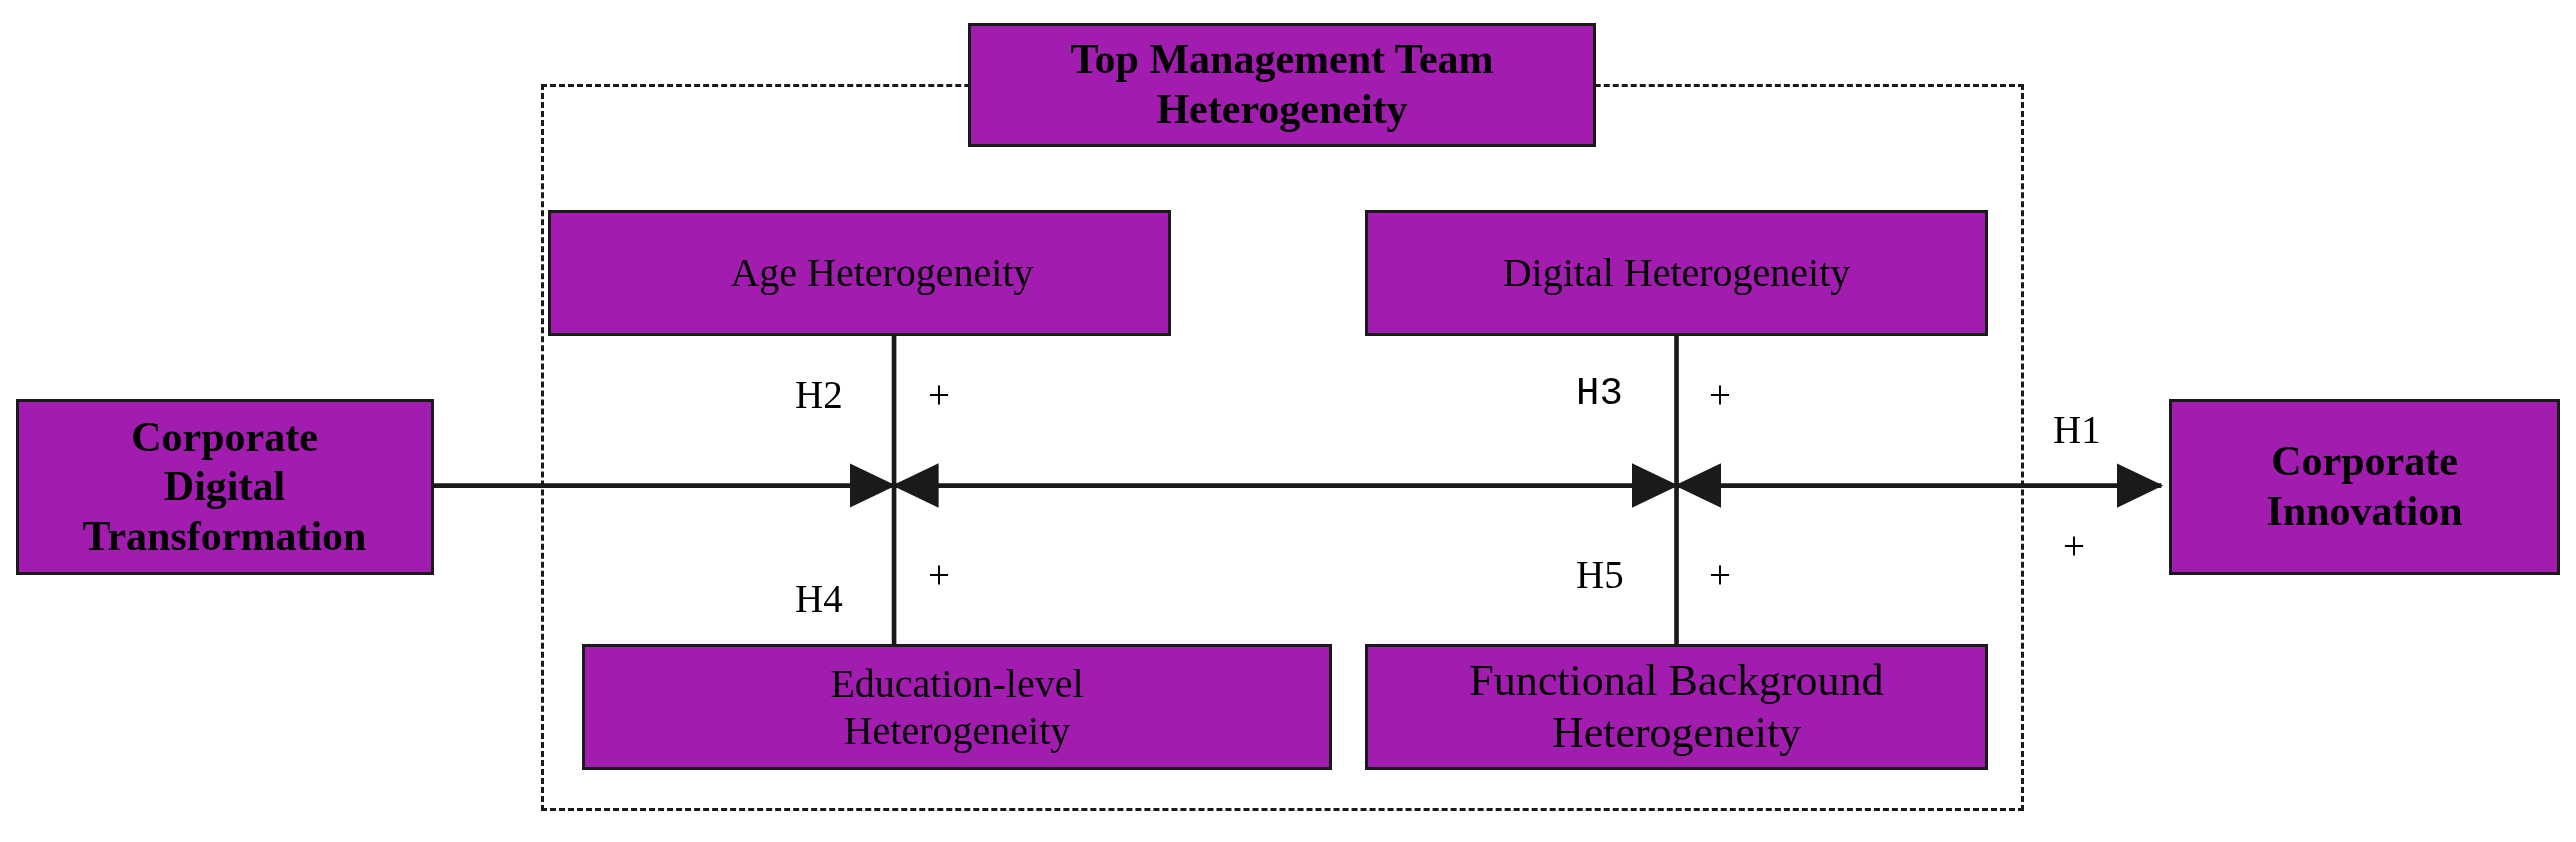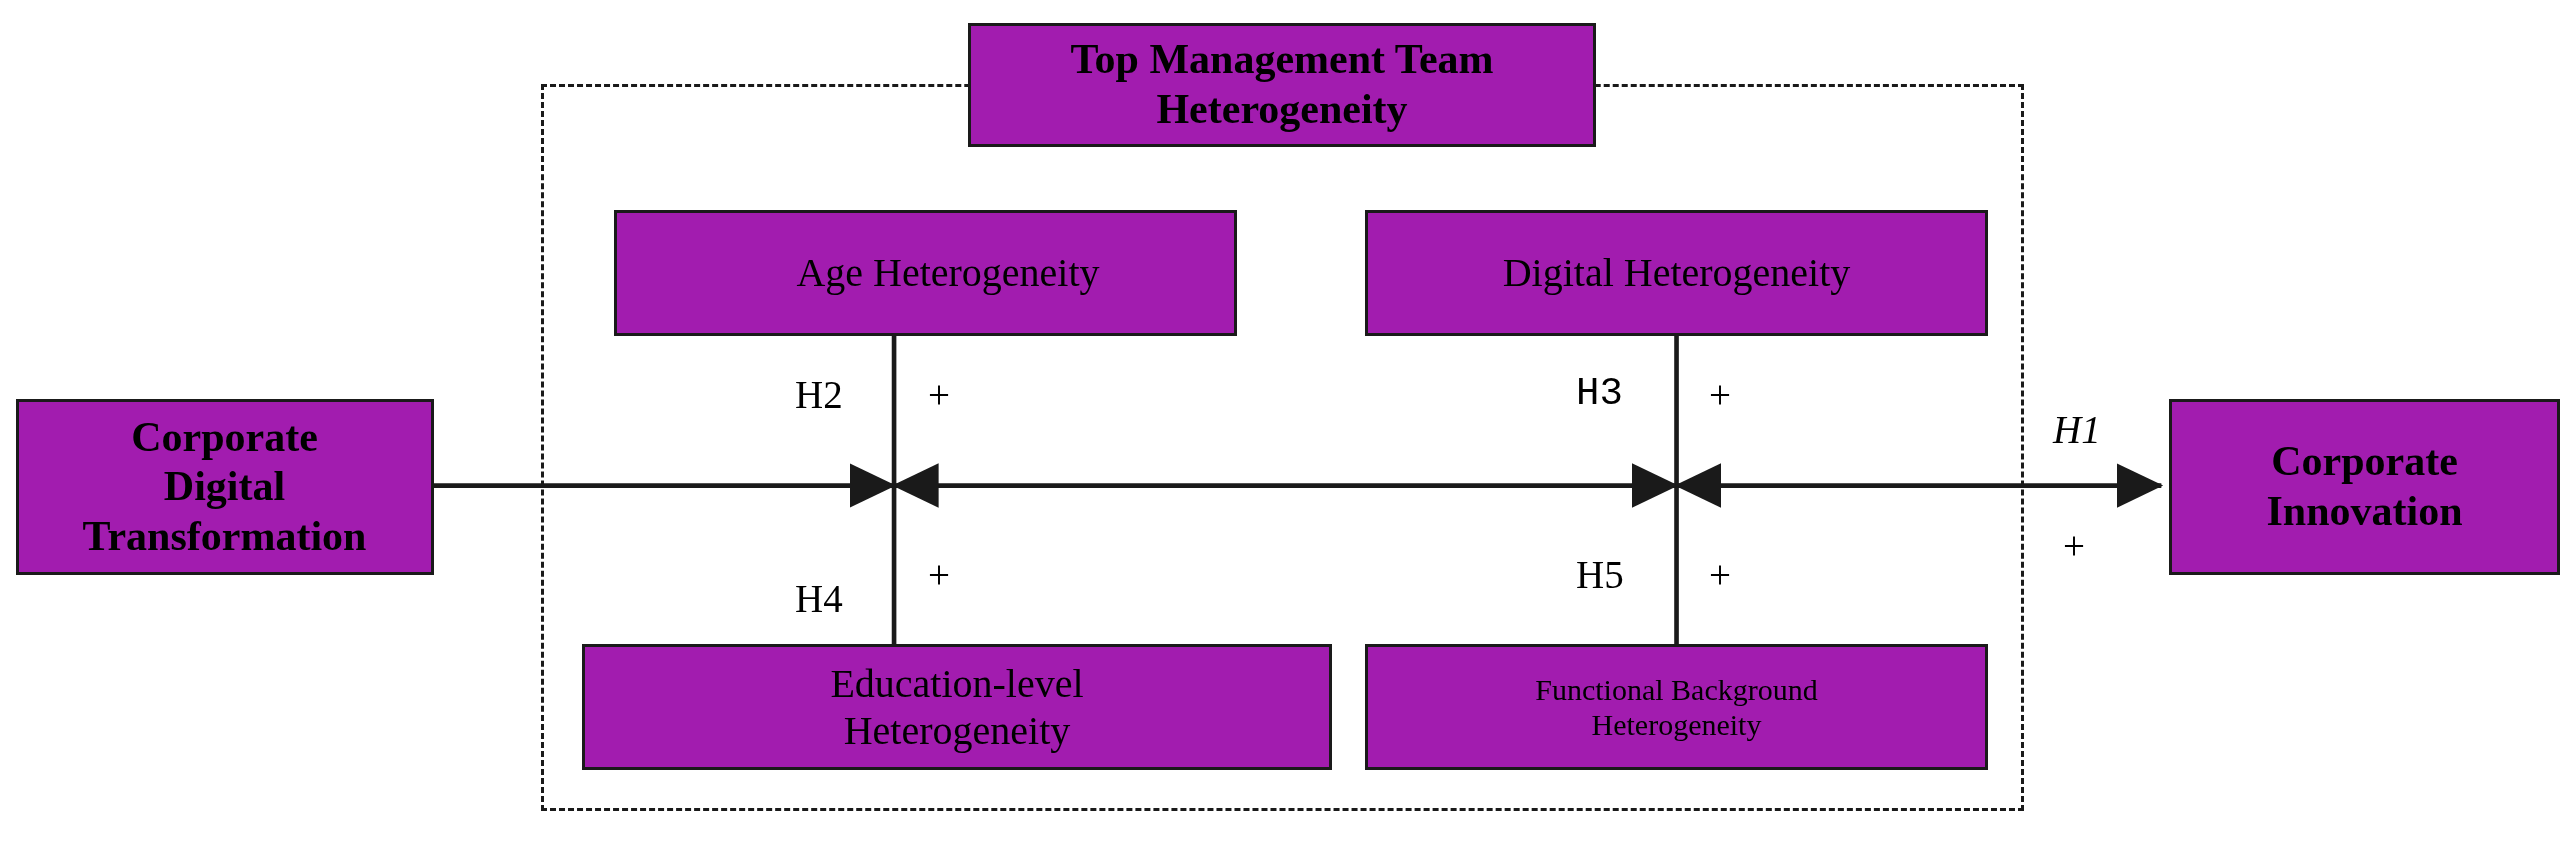--- a/index.html
+++ b/index.html
@@ -57,37 +57,37 @@
     position: absolute;
     border: 3.9px dashed #1a1a1a;
     box-sizing: border-box;
     background: transparent;
     z-index: 1;
   }
 
   
   #node-cdt   { left: 15.5px;   top: 399px; width: 418px; height: 176px; font-size: 42px; }
   #node-tmt   { left: 968px; top: 23px;  width: 628px; height: 124px; font-size: 42px; }
-  #node-age   { left: 614px;  top: 210px; width: 623px; height: 126px; font-size: 40px; padding-left: 45px; }
+  #node-age   { left: 548px;  top: 210px; width: 623px; height: 126px; font-size: 40px; padding-left: 45px; }
   #node-gen   { left: 1365px; top: 210px; width: 623px; height: 126px; font-size: 40px; }
   #node-edu   { left: 582px;  top: 644px; width: 750px; height: 126px; font-size: 40px; }
-  #node-func  { left: 1365px; top: 644px; width: 623px; height: 126px; font-size: 30px; }
+  #node-func  { left: 1365px; top: 644px; width: 623px; height: 126px; font-size: 44px; }
 
   #dashed-tmt { left: 541px; top: 84px; width: 1483px; height: 727px; }
 
   
   #lbl-h2     { left: 795px; top: 375px; }
   #lbl-plus-h2{ left: 928px; top: 375px; }
   #lbl-h4     { left: 795px; top: 555px; margin-top: 24px; }
   #lbl-plus-h4{ left: 928px; top: 555px; }
   #lbl-h3     { left: 1576px; top: 375px; font-family: Liberation Mono, monospace; }
   #lbl-plus-h3{ left: 1709px; top: 375px; }
   #lbl-h5     { left: 1576px; top: 555px; }
   #lbl-plus-h5{ left: 1709px; top: 555px; }
-  #lbl-h1     { left: 2053px; top: 410px; font-style: italic; }
+  #lbl-h1     { left: 2053px; top: 410px; }
   #lbl-plus-h1{ left: 2063px; top: 526px; }
 </style>
 </head>
 <body>
 
 <div id="canvas">
 
   <div class="dashed-region" id="dashed-tmt"></div>
 
   <svg class="layer" viewBox="0 0 3331 1089" xmlns="http://www.w3.org/2000/svg">

